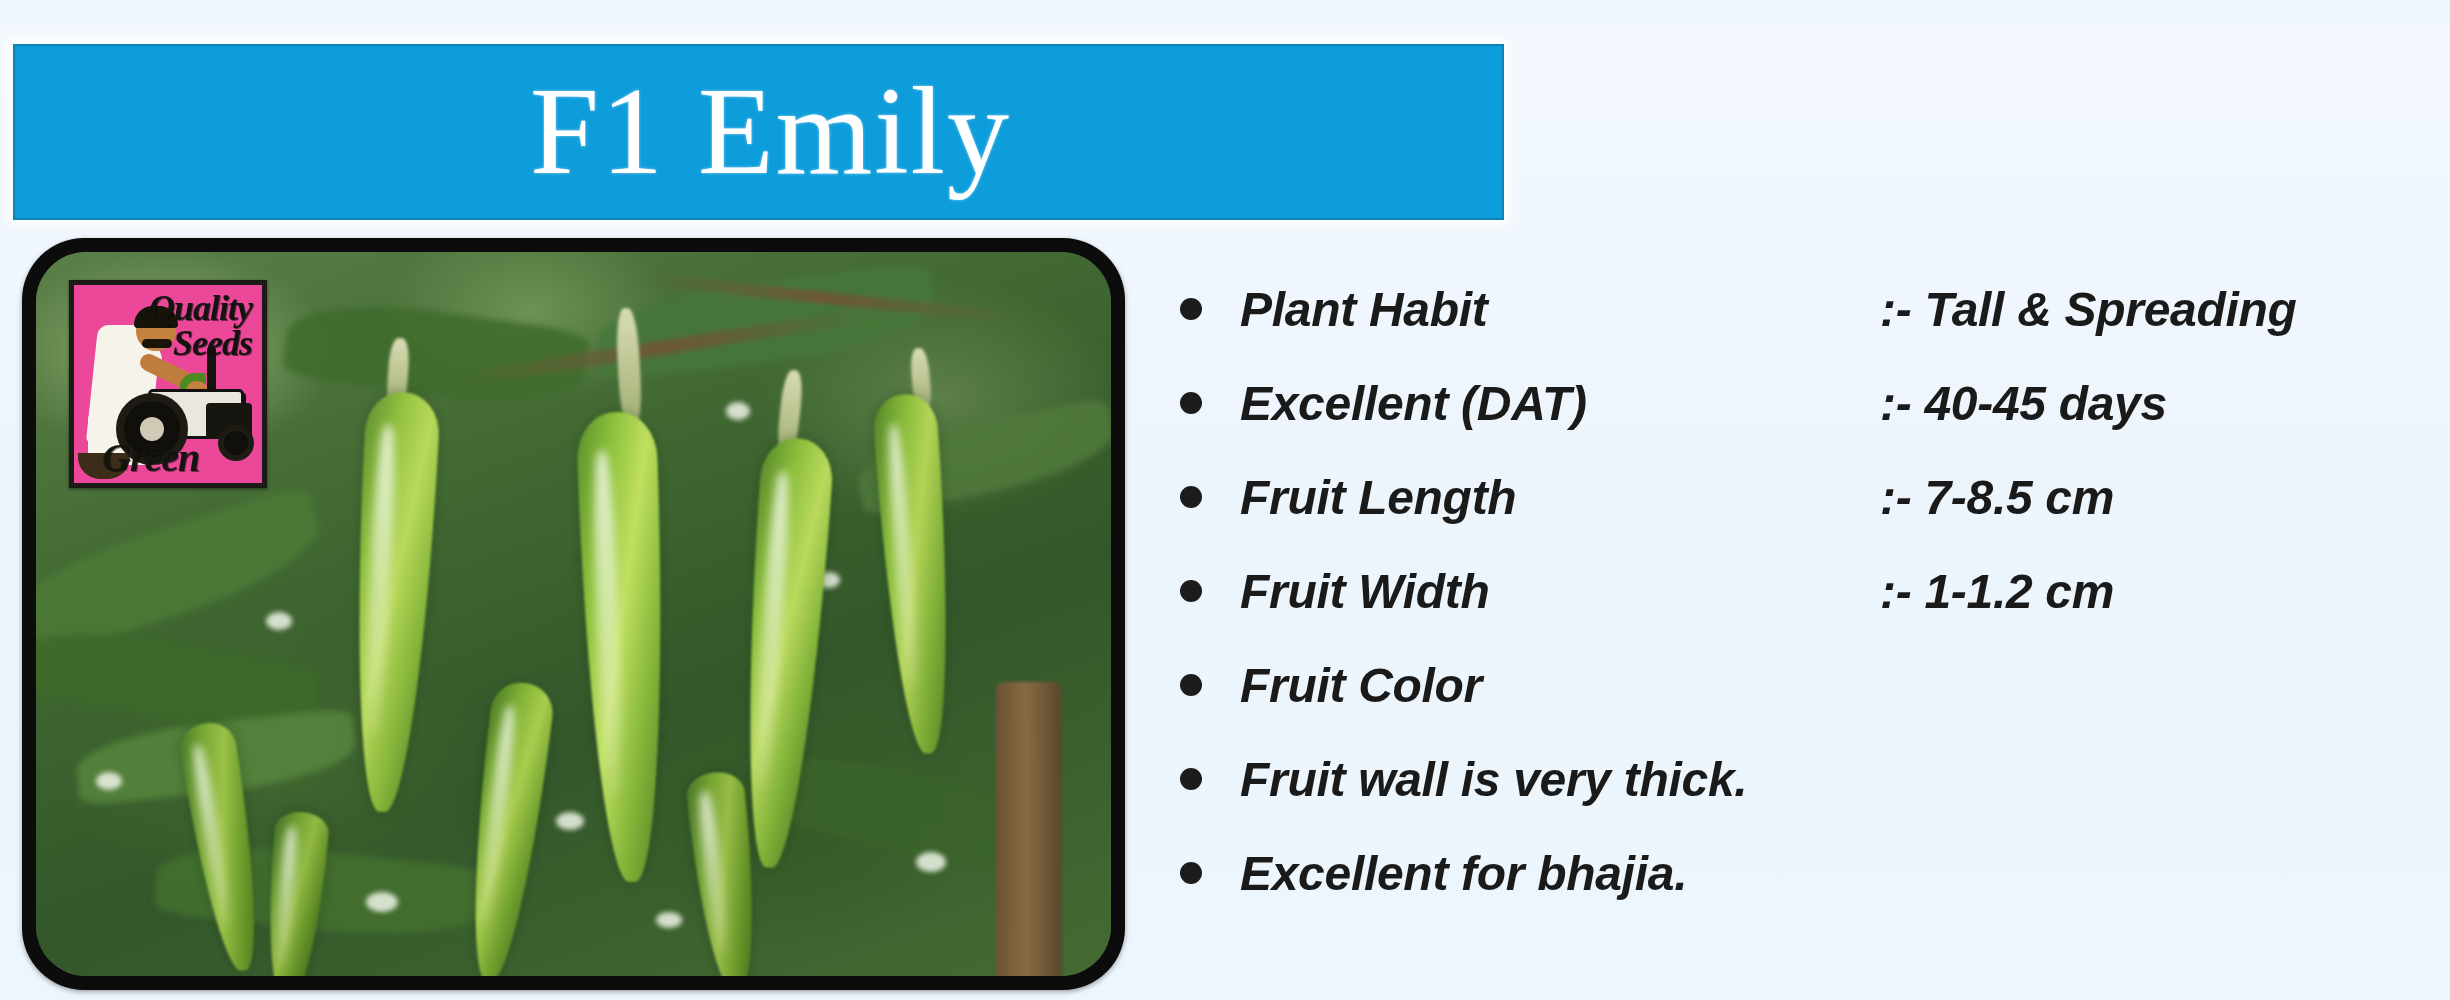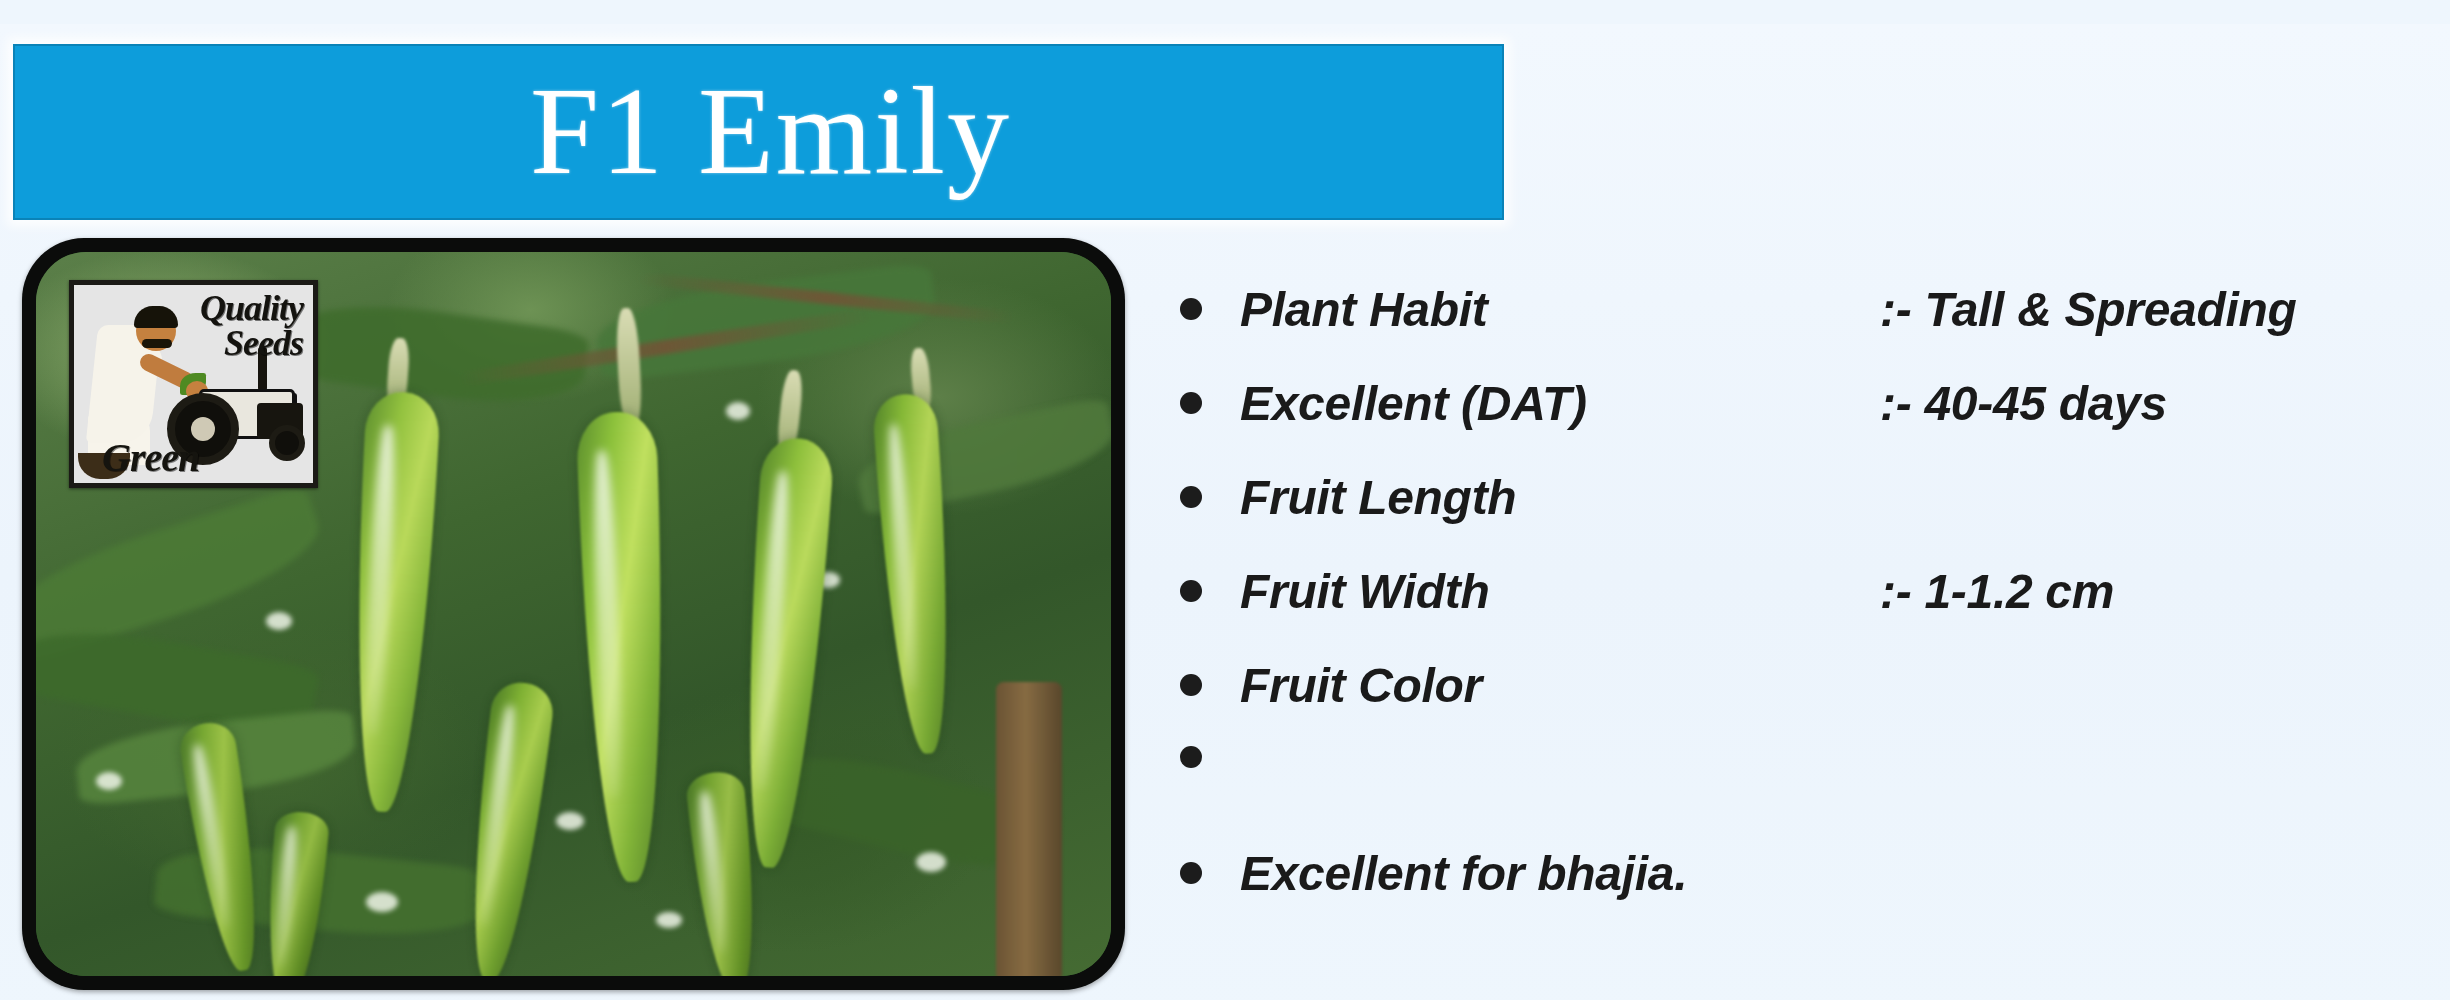--- a/index.html
+++ b/index.html
@@ -135,23 +135,23 @@
     border-radius: 40%;
     background: linear-gradient(180deg, #d9dcb4, #9fae72);
     filter: blur(1.4px);
   }
 
   
   #logo-badge {
     position: absolute;
     left: 33px;
     top: 28px;
-    width: 249px;
+    width: 198px;
     height: 208px;
-    background: #e5e5e5;
+    background: #ec4899;
     border: 5px solid #1b1a16;
     box-sizing: border-box;
     overflow: hidden;
     box-shadow: 0 1px 3px rgba(0,0,0,0.5);
   }
   #logo-badge .logo-text-top {
     position: absolute;
     right: 10px;
     top: 6px;
     text-align: right;
@@ -509,35 +509,37 @@
 
     <div class="spec-row">
       <span class="bullet-dot"></span>
       <span class="spec-label">Excellent (DAT)</span>
       <span class="spec-value">:- 40-45 days</span>
     </div>
 
     <div class="spec-row">
       <span class="bullet-dot"></span>
       <span class="spec-label">Fruit Length</span>
+      <span class="spec-value">:- 7-8.5 cm</span>
     </div>
 
     <div class="spec-row">
       <span class="bullet-dot"></span>
       <span class="spec-label">Fruit Width</span>
       <span class="spec-value">:- 1-1.2 cm</span>
     </div>
 
     <div class="spec-row">
       <span class="bullet-dot"></span>
       <span class="spec-label">Fruit Color</span>
     </div>
 
     <div class="spec-row note">
       <span class="bullet-dot"></span>
+      <span class="spec-label">Fruit wall is very thick.</span>
     </div>
 
     <div class="spec-row note">
       <span class="bullet-dot"></span>
       <span class="spec-label">Excellent for bhajia.</span>
     </div>
 
   </div>
 </div>
 

